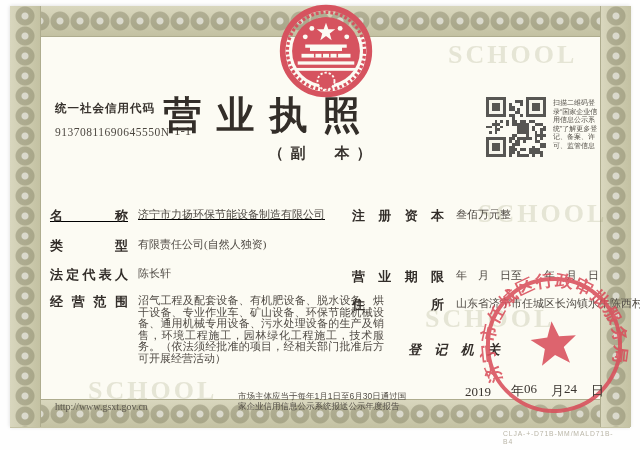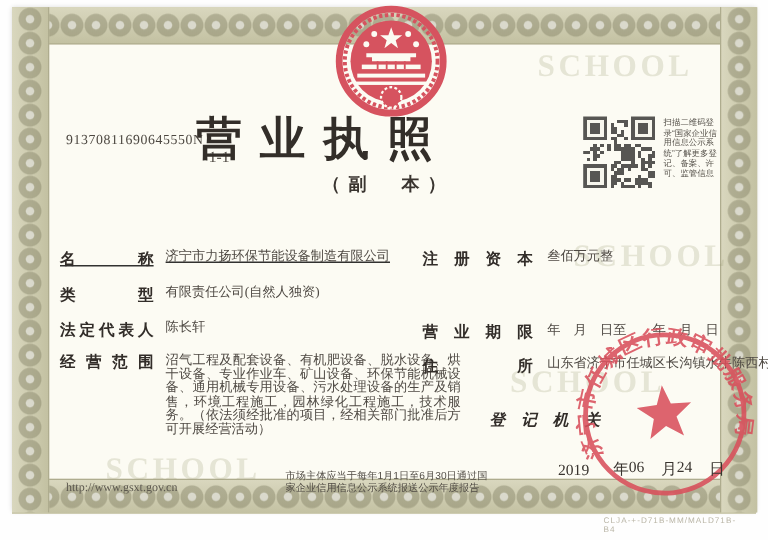--- a/index.html
+++ b/index.html
@@ -120,20 +120,21 @@
     <g stroke="#d6535f" stroke-width="1.6">
       <line x1="-12" y1="0" x2="-12" y2="7"></line>
         <line x1="-4" y1="0" x2="-4" y2="7"></line>
       <line x1="4" y1="0" x2="4" y2="7"></line>
         <line x1="12" y1="0" x2="12" y2="7"></line>
     </g>
     <circle cx="0" cy="32" r="9" fill="#d6535f" stroke="#fcfbf3" stroke-width="2" stroke-dasharray="2.5 2"></circle>
   </svg>
 
   <div class="credit-block">
+    <div class="credit-label">统一社会信用代码</div>
     <div class="credit-code">91370811690645550N</div>
   </div>
   <div class="page-no">1-1</div>
 
   <div class="title">营业执照</div>
   <div class="subtitle">（副　本）</div>
 
   <div class="qr"><svg width="100%" height="100%" viewBox="0 0 21 21" shape-rendering="crispEdges">
         <rect x="10" y="1" width="1" height="1" fill="#2e2e2c"></rect>
         <rect x="11" y="1" width="1" height="1" fill="#2e2e2c"></rect>

